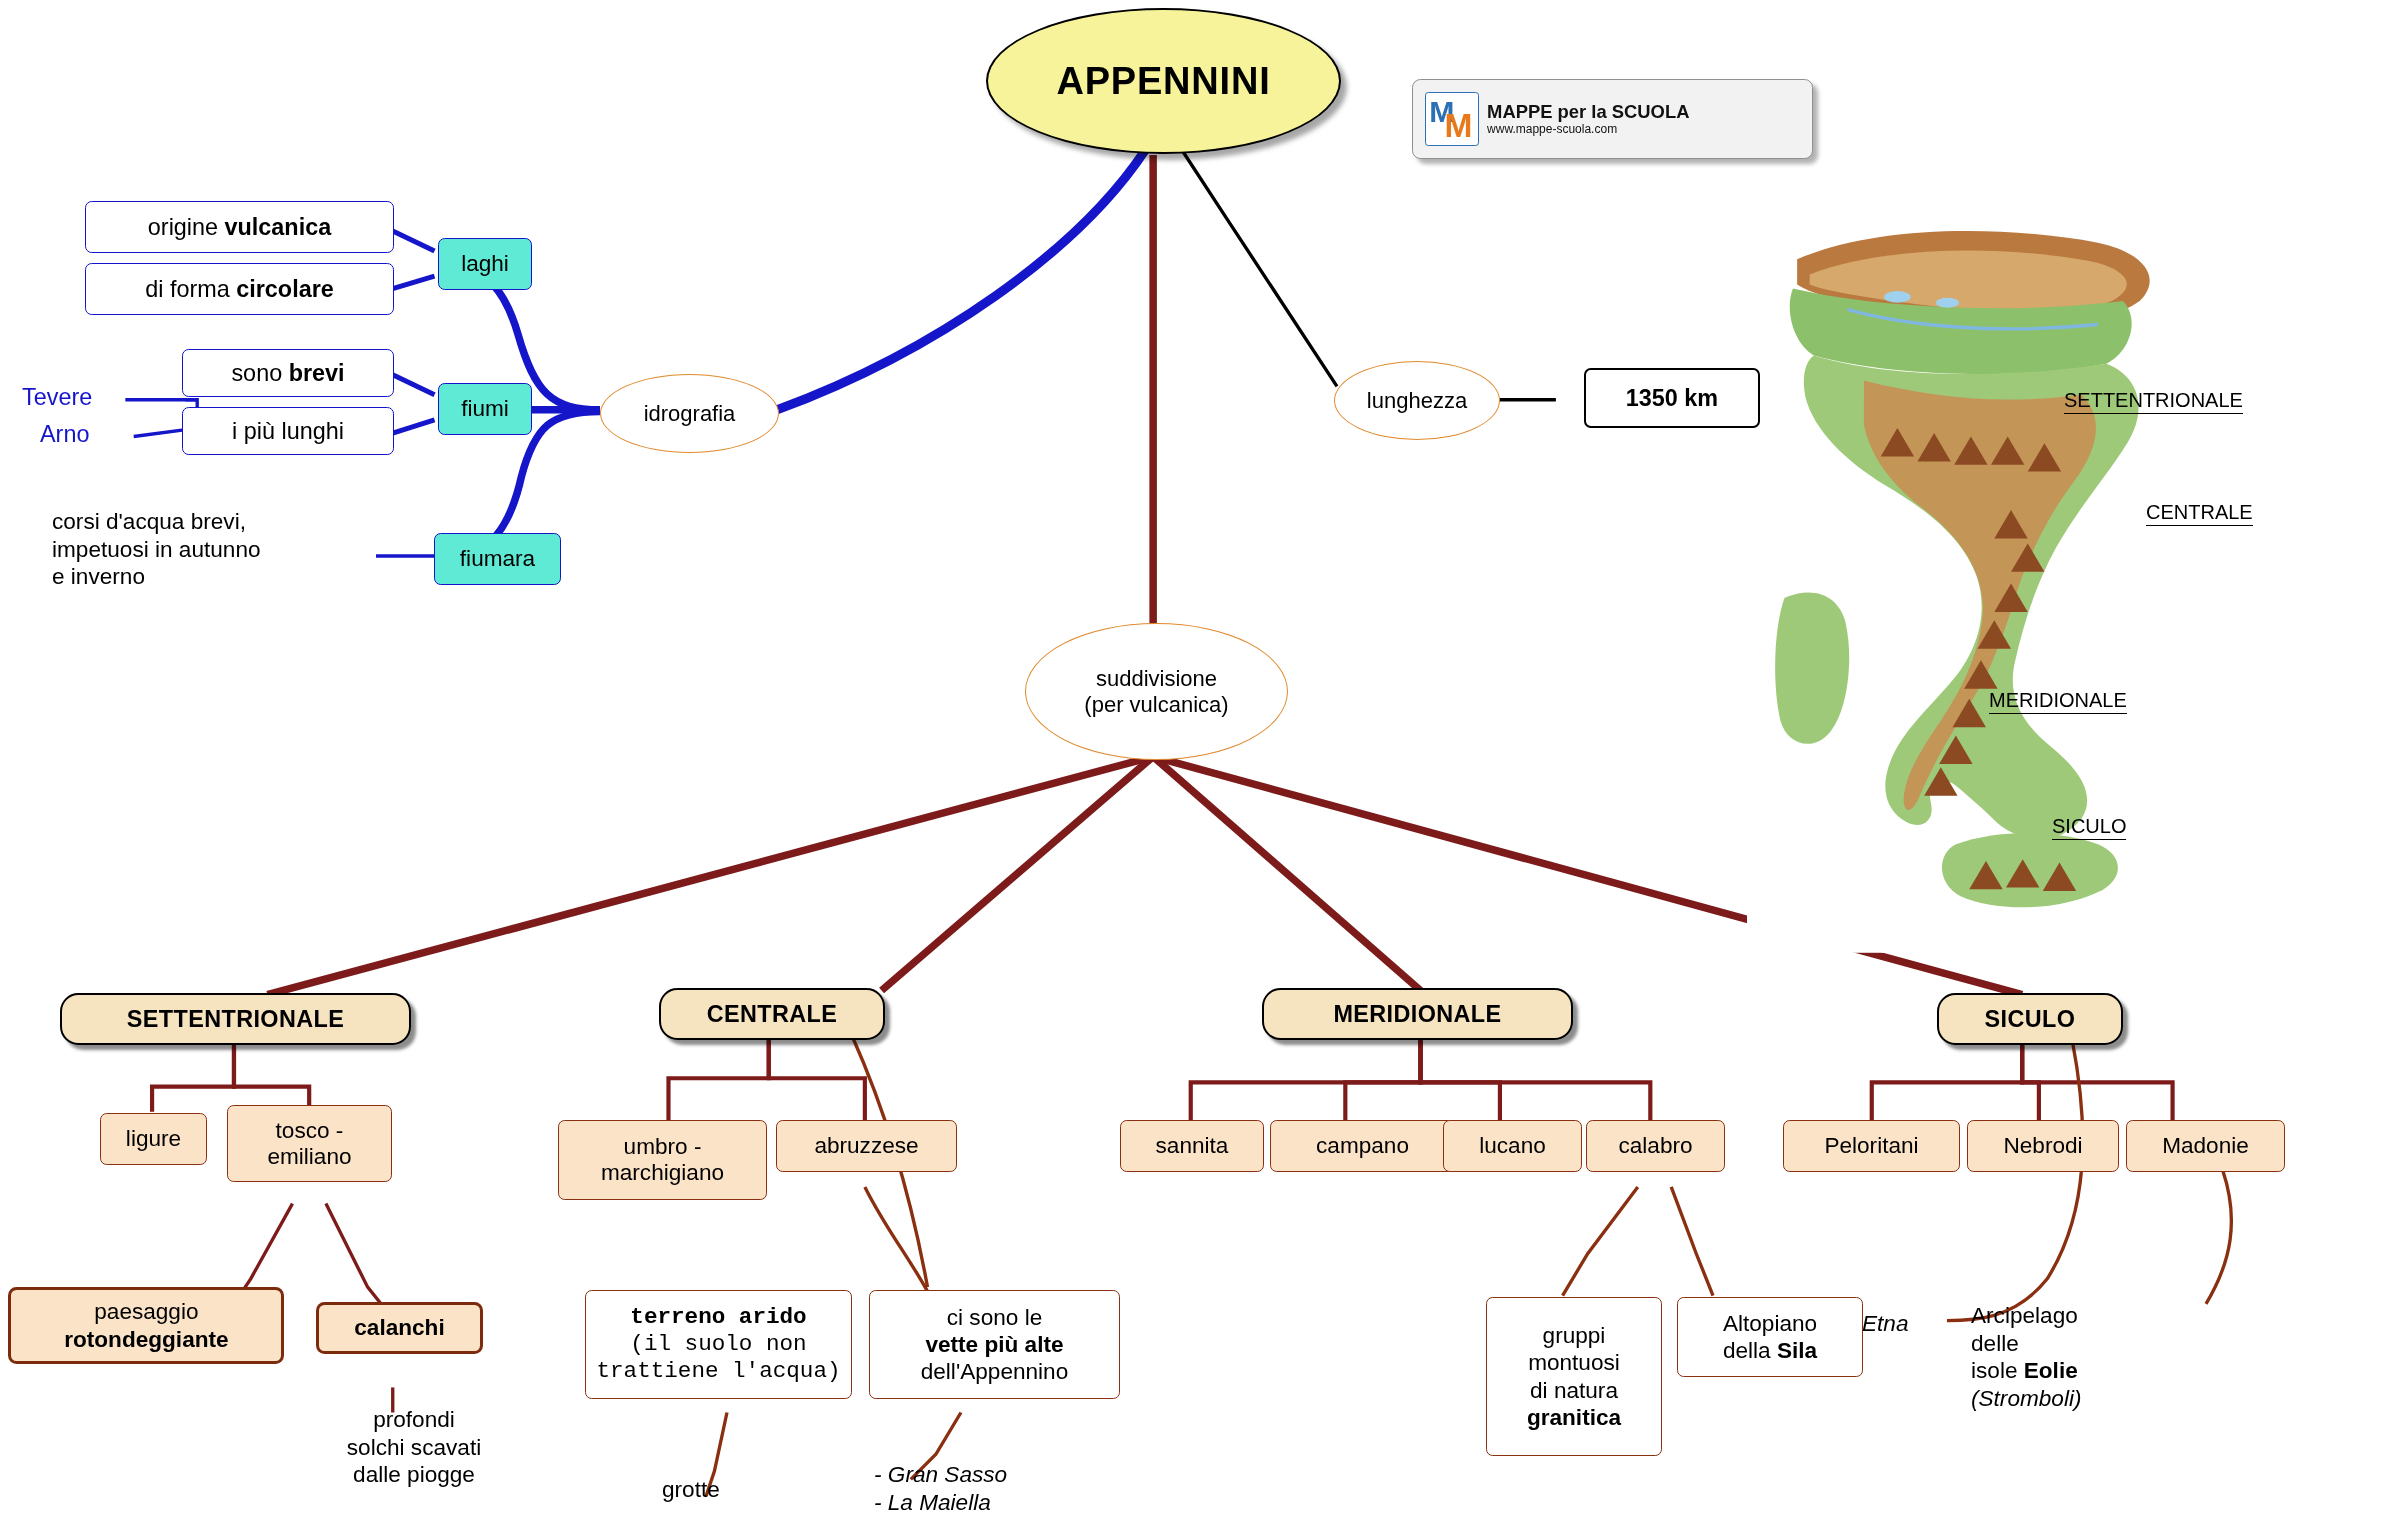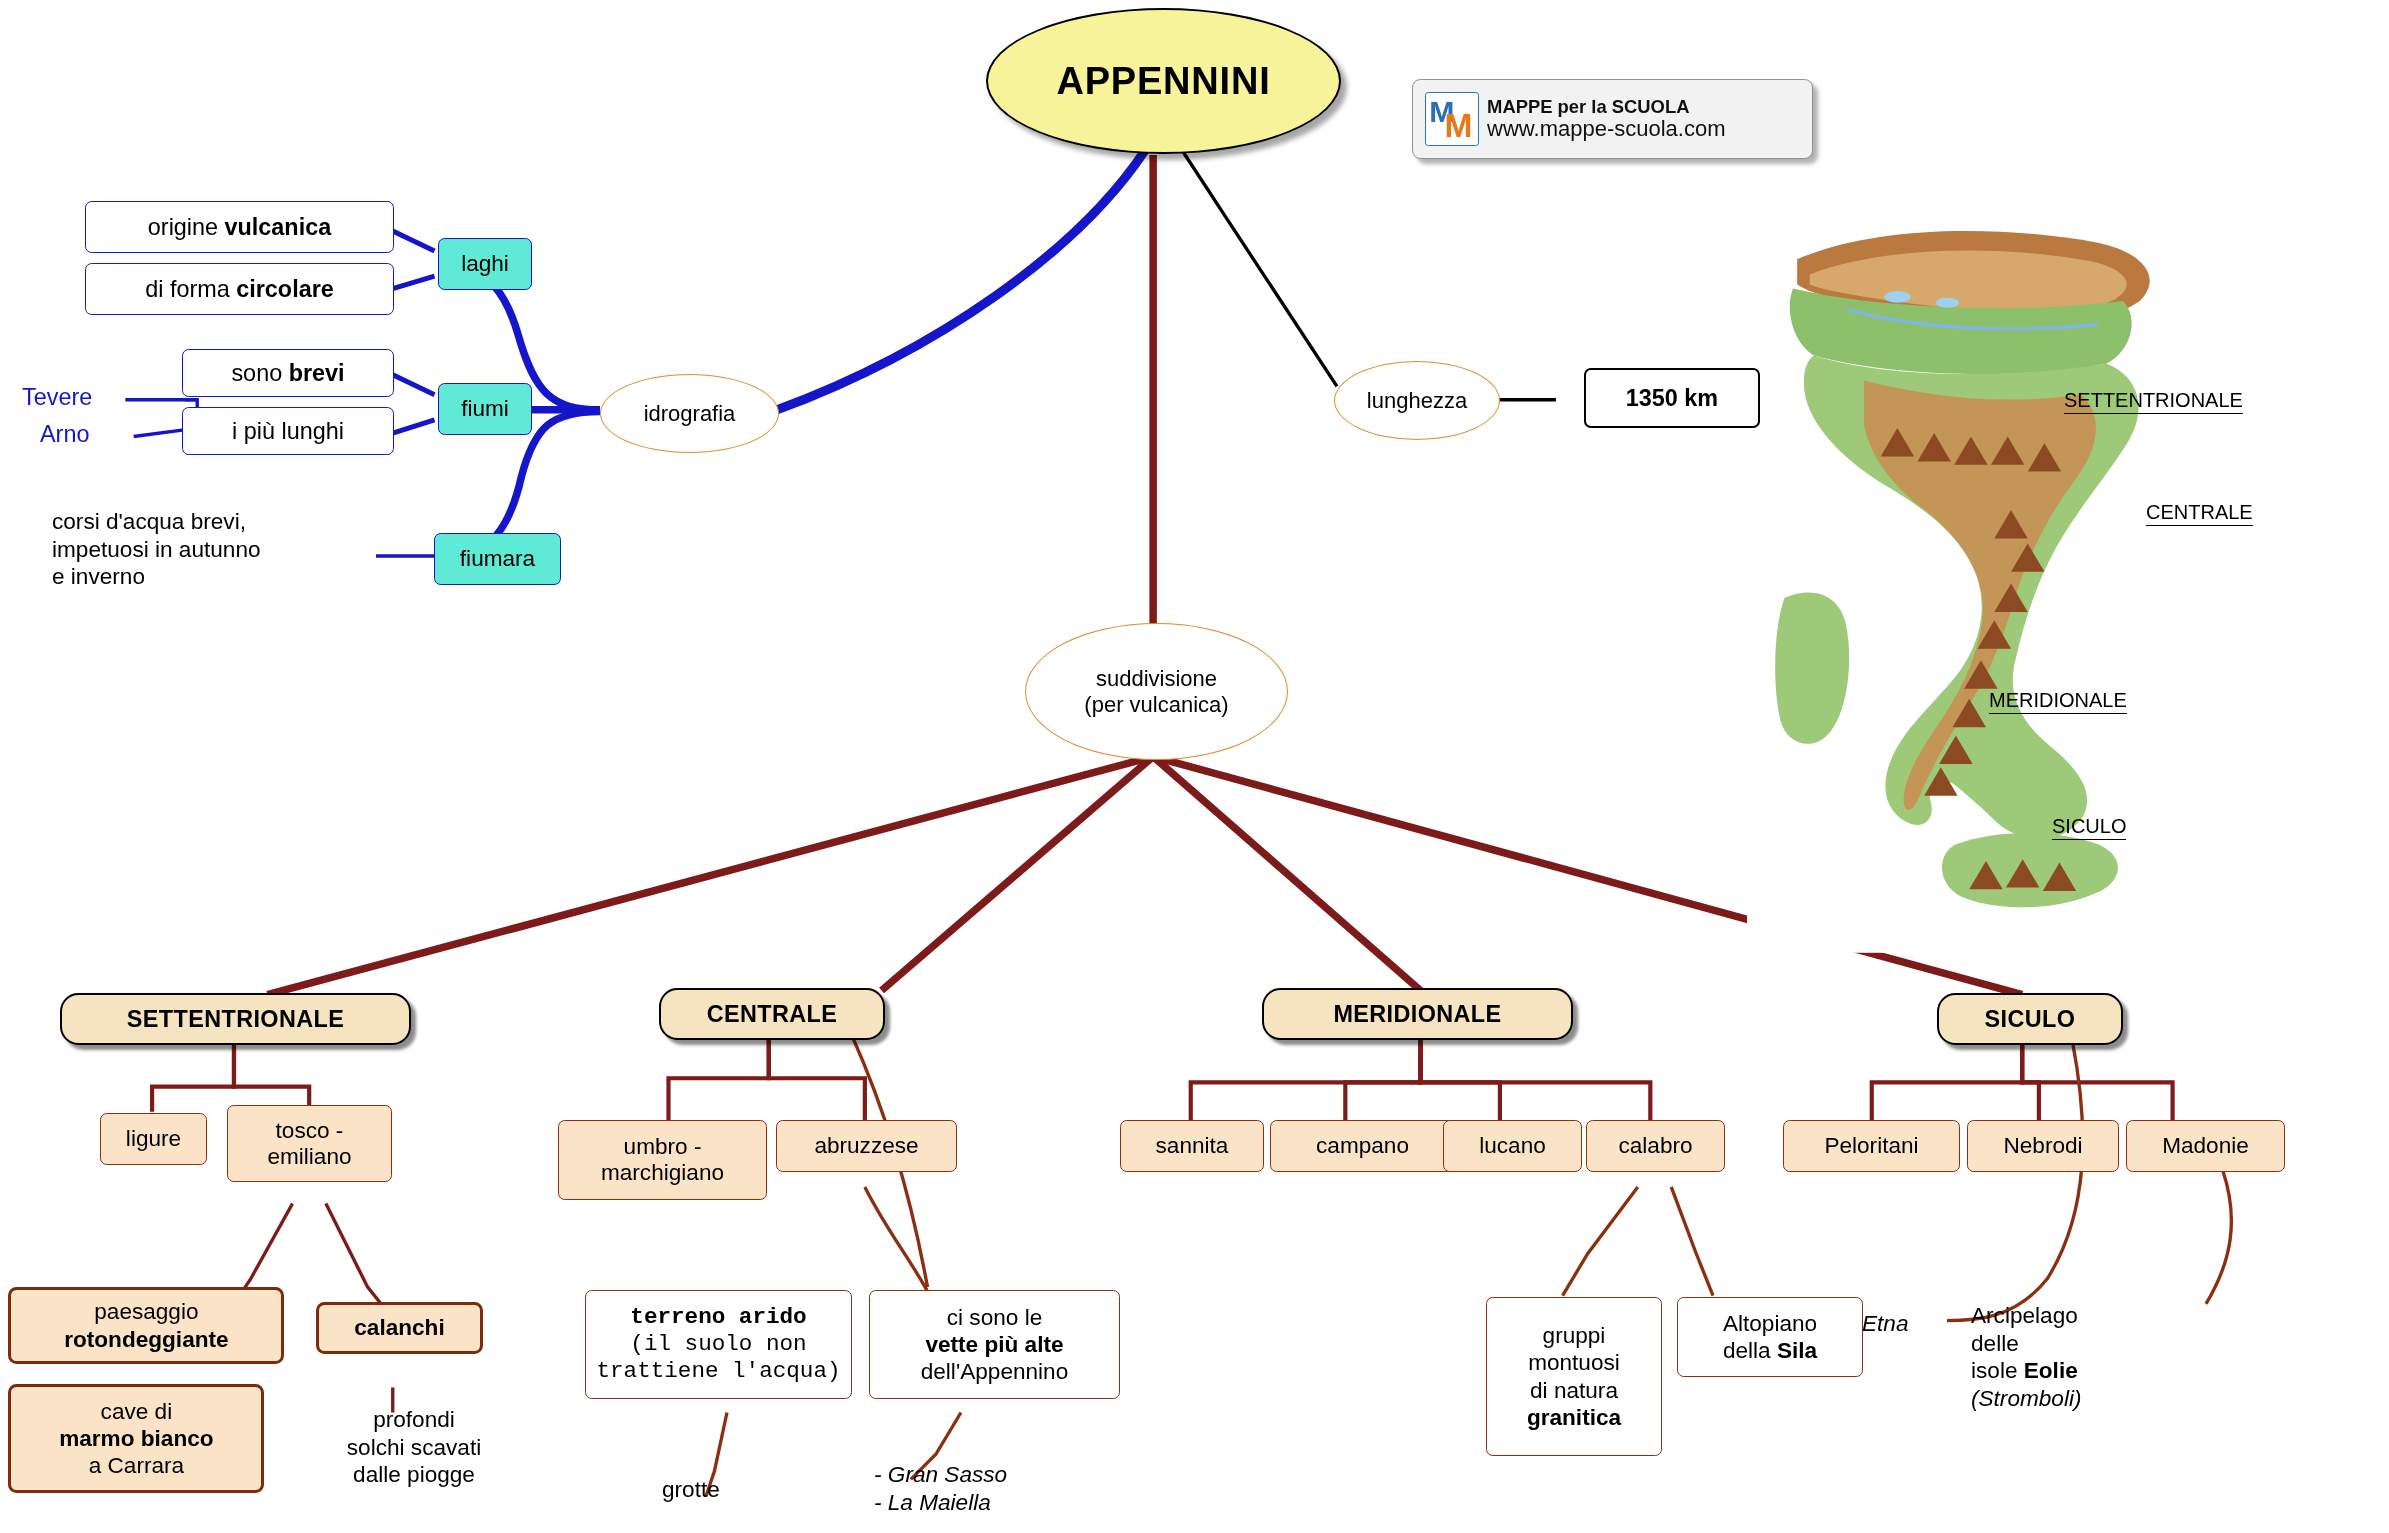--- a/index.html
+++ b/index.html
@@ -75,21 +75,21 @@
   b{font-weight:bold;}
 
   
   .logo-box{
     position:absolute;background:#f2f2f2;border:1.7px solid #8f8f8f;border-radius:8.4px;
     box-shadow:5px 5px 4.2px rgba(0,0,0,0.30);display:flex;align-items:center;gap:8.4px;
     padding:5px 11.7px;box-sizing:border-box;
   }
   .logo-mark{width:52px;height:52px;background:#ffffff;border:1.7px solid #2b6fb5;border-radius:3.3px;position:relative;flex:none;}
   .logo-text-1{font-size:18.4px;font-weight:bold;color:#111;line-height:1.1;}
-  .logo-text-2{font-size:22px;color:#111;line-height:1.1;}
+  .logo-text-2{font-size:12px;color:#111;line-height:1.1;}
 
   
   .map-label{position:absolute;font-size:20px;color:#000;border-bottom:1.7px solid #000;padding-bottom:0.8px;}
 </style>
 </head>
 <body>
 
 <div id="root">
 
   <svg class="layer" viewBox="0 0 2859 1835">
@@ -285,27 +285,20 @@
       <div>emiliano</div>
     </div>
   </div>
 
   <div class="box-peach-thick" style="left:8.4px;top:1287px;width:276px;height:77px;">
     <div>
       <div>paesaggio</div>
       <div style="font-weight:bold;">rotondeggiante</div>
     </div>
   </div>
-  <div class="box-peach-thick" style="left:8.4px;top:1384px;width:256px;height:109px;">
-    <div>
-      <div>cave di</div>
-      <div style="font-weight:bold;">marmo bianco</div>
-      <div>a Carrara</div>
-    </div>
-  </div>
   <div class="box-peach-thick" style="left:316px;top:1302px;width:167px;height:52px;">
     <div style="font-weight:bold;">calanchi</div>
   </div>
   <div class="plain" style="left:318px;top:1406px;width:192px;text-align:center;">
     <div>profondi</div>
     <div>solchi scavati</div>
     <div>dalle piogge</div>
   </div>
 
   <div class="box-peach" style="left:558px;top:1120px;width:209px;height:80px;">

